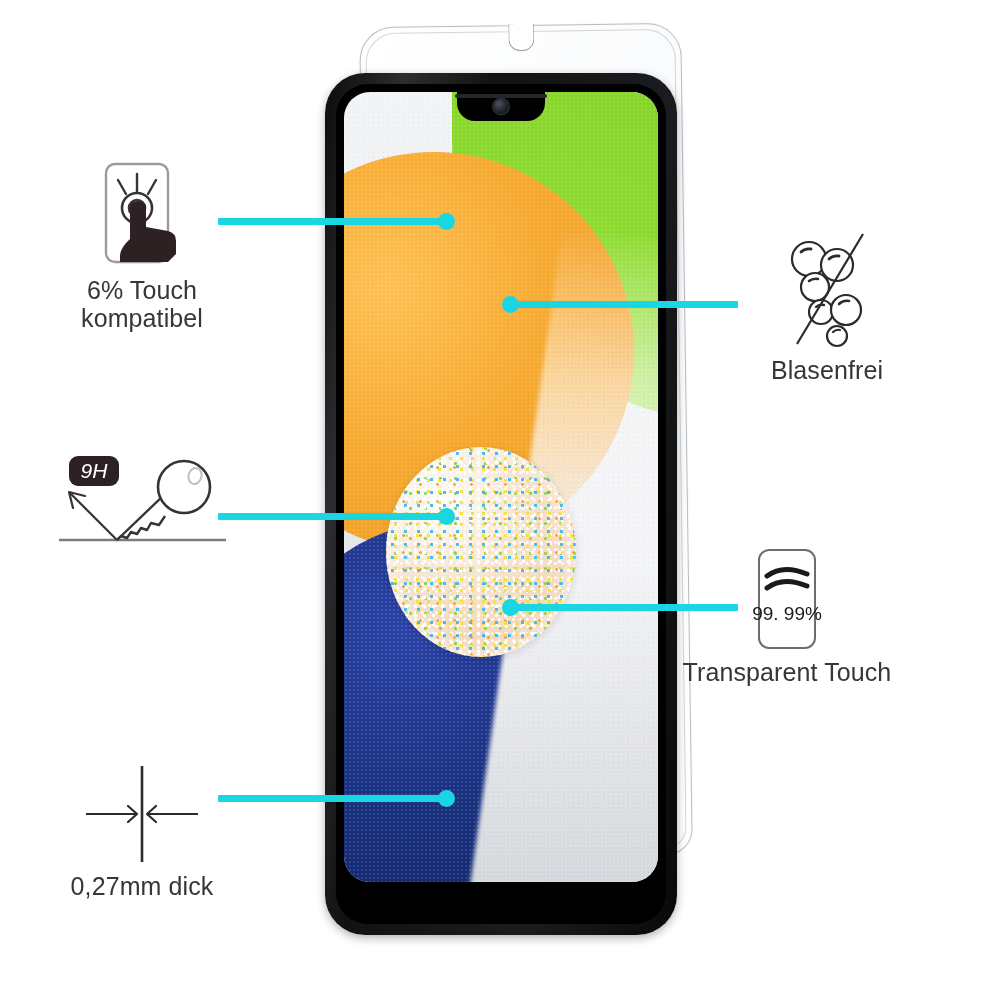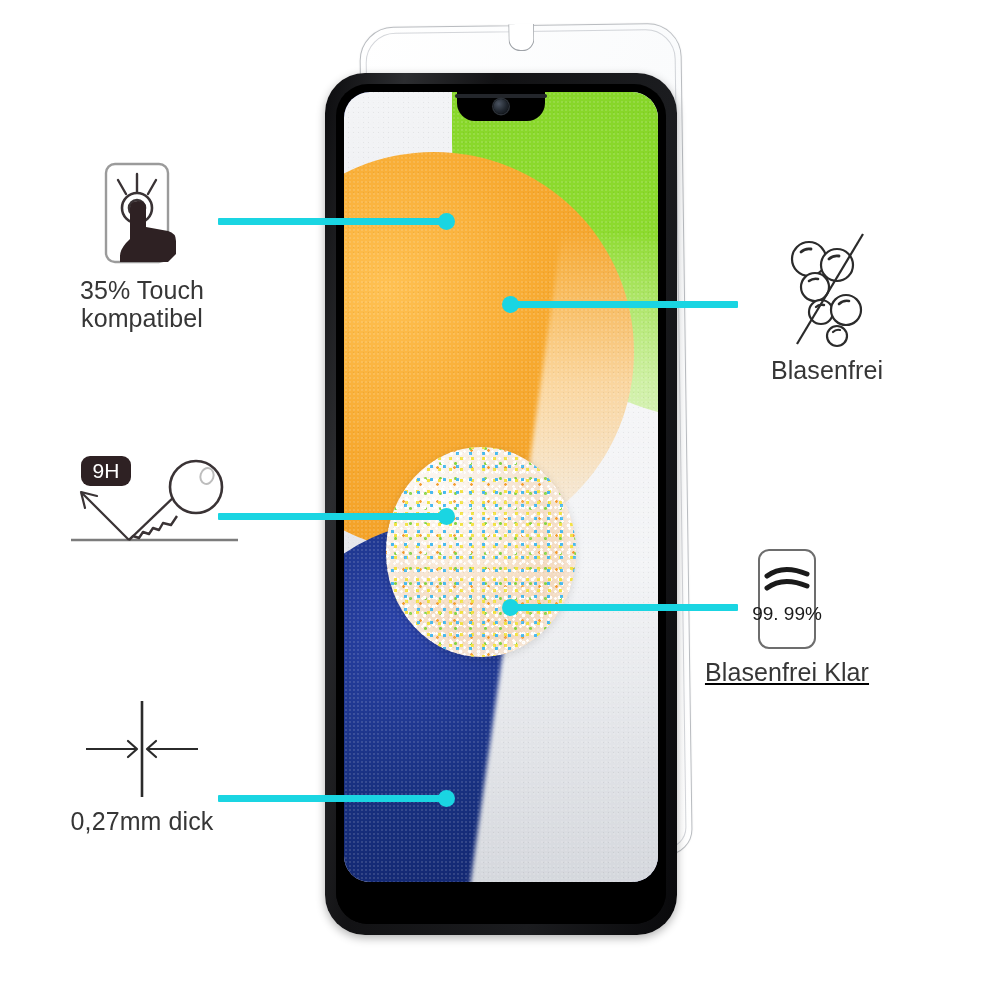--- a/index.html
+++ b/index.html
@@ -37,25 +37,25 @@
     line-height: 1.12;
     font-weight: 300;
     color: #363636;
     text-align: center;
     white-space: pre-line;
     letter-spacing: 0.1px;
   }
 
   
   #feat-touch   { left: 22px;  top: 160px; }
-  #feat-scratch { left: 34px;  top: 452px; }
-  #feat-thick   { left: 22px;  top: 697px; }
+  #feat-scratch { left: 22px;  top: 452px; font-style: italic; }
+  #feat-thick   { left: 22px;  top: 762px; }
   
   #feat-bubble  { left: 707px; top: 232px; }
-  #feat-clear   { left: 667px; top: 548px; text-decoration: underline; }
+  #feat-clear   { left: 667px; top: 548px; }
 
   
   .lead {
     position: absolute;
     height: 7px;
     background: #1ad5e2;
     border-radius: 1px;
   }
   .lead-dot {
     position: absolute;
@@ -288,21 +288,21 @@
       <svg width="104" height="108" viewBox="0 0 104 108">
         <rect x="16" y="3" width="62" height="98" rx="9" ry="9" fill="#fff" stroke="#9b9b9b" stroke-width="2.4"></rect>
         <line x1="47" y1="13" x2="47" y2="31" stroke="#3a3335" stroke-width="2.4" stroke-linecap="round"></line>
         <line x1="28" y1="19" x2="36" y2="33" stroke="#3a3335" stroke-width="2.4" stroke-linecap="round"></line>
         <line x1="66" y1="19" x2="58" y2="33" stroke="#3a3335" stroke-width="2.4" stroke-linecap="round"></line>
         <circle cx="47" cy="47" r="15" fill="none" stroke="#3a3335" stroke-width="2.6"></circle>
         <circle cx="47" cy="47" r="8" fill="none" stroke="#3a3335" stroke-width="2.6"></circle>
         <path d="M40 47 L40 78 L36 82 Q30 89 30 95 L30 101 L78 101 L86 93 L86 80 Q86 72 78 70 L56 66 L56 47 Q56 40 48 40 Q40 40 40 47 Z" fill="#2e2123"></path>
       </svg>
     </div>
-    <div class="caption">35% Touch
+    <div class="caption">6% Touch
 kompatibel</div>
   </div>
 
   <div class="feature" id="feat-scratch">
     <div class="icon-wrap" style="width:175px;height:100px;">
       <svg width="175" height="100" viewBox="0 0 175 100">
 
         <line x1="4" y1="88" x2="171" y2="88" stroke="#7c7c7c" stroke-width="2.4"></line>
 
         <path d="M62 88 L14 40" stroke="#3a3335" stroke-width="2.2" fill="none"></path>
@@ -355,16 +355,16 @@
 
   <div class="feature" id="feat-clear">
     <div class="icon-wrap" style="width:120px;height:104px;">
       <svg width="120" height="104" viewBox="0 0 120 104">
         <rect x="32" y="2" width="56" height="98" rx="10" ry="10" fill="#fff" stroke="#6d6d6d" stroke-width="2"></rect>
         <path d="M40 28 Q56 16 80 26" fill="none" stroke="#1a1a1a" stroke-width="5" stroke-linecap="round"></path>
         <path d="M40 40 Q56 28 80 38" fill="none" stroke="#1a1a1a" stroke-width="5" stroke-linecap="round"></path>
         <text x="60" y="72" font-family="&quot;Liberation Sans&quot;, sans-serif" font-size="19" fill="#1a1a1a" text-anchor="middle">99. 99%</text>
       </svg>
     </div>
-    <div class="caption">Blasenfrei Klar</div>
+    <div class="caption">Transparent Touch</div>
   </div>
 
 </div>
 
 </body></html>

